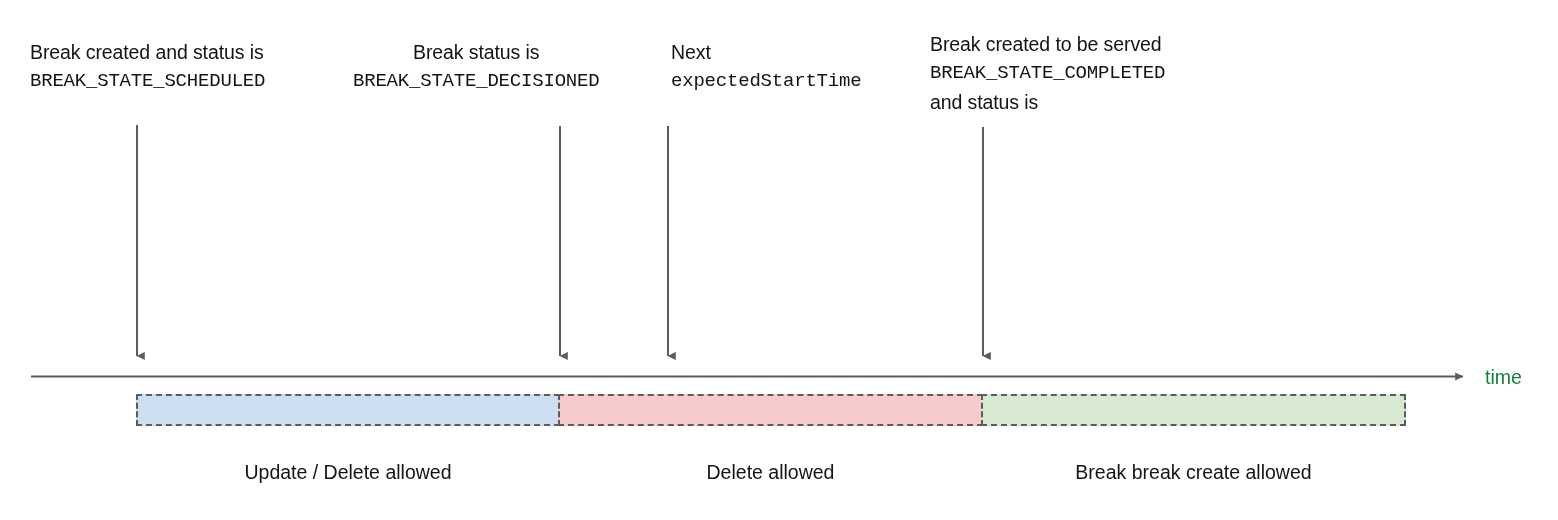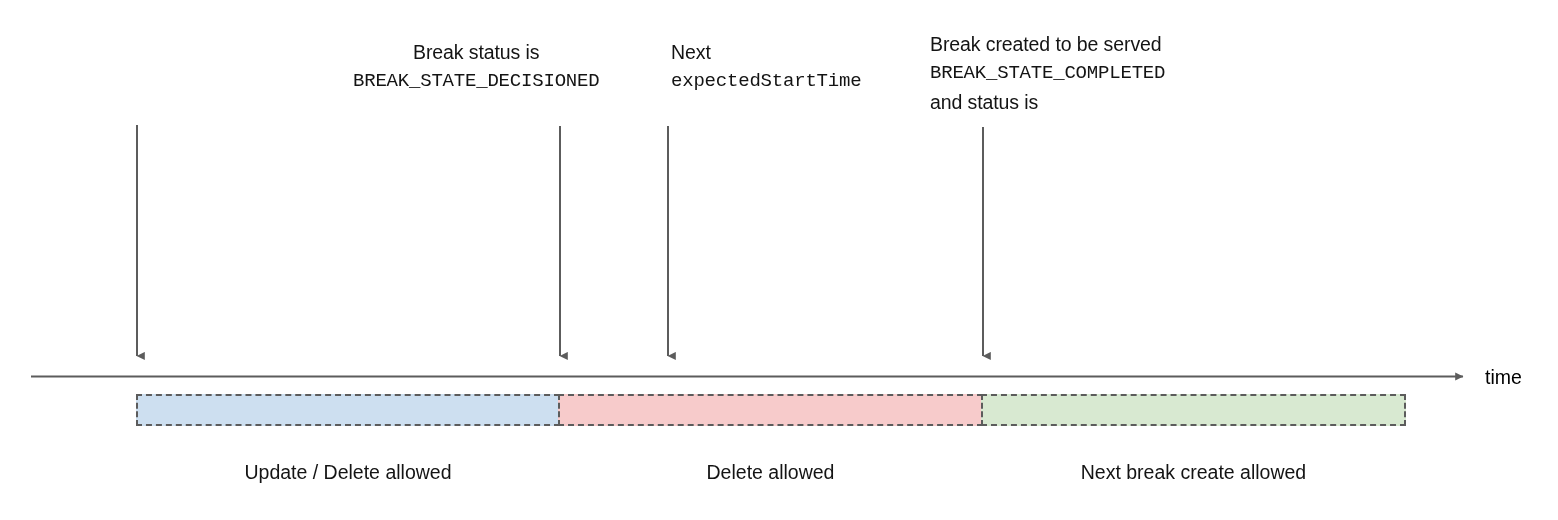--- a/index.html
+++ b/index.html
@@ -53,21 +53,21 @@
   #ann-2 { left: 671px; top: 38px; }
   #ann-3 { left: 930px; top: 30px; }
 
   
   #axis-label {
     position: absolute;
     left: 1485px;
     top: 365px;
     font-size: 19.5px;
     line-height: 24px;
-    color: #000000;
+    color: #15803d;
   }
 
   
   .phase-bar {
     position: absolute;
     top: 394px;
     height: 32px;
     box-sizing: border-box;
     border: 2px dashed #5c5c5c;
   }
@@ -105,20 +105,24 @@
     </defs>
 
     <line x1="31" y1="376.5" x2="1463" y2="376.5" stroke="#5c5c5c" stroke-width="2.1" marker-end="url(#arrowhead-right)"></line>
 
     <line x1="137" y1="125" x2="137" y2="356" stroke="#5c5c5c" stroke-width="2" marker-end="url(#arrowhead-down)"></line>
     <line x1="560" y1="126" x2="560" y2="356" stroke="#5c5c5c" stroke-width="2" marker-end="url(#arrowhead-down)"></line>
     <line x1="668" y1="126" x2="668" y2="356" stroke="#5c5c5c" stroke-width="2" marker-end="url(#arrowhead-down)"></line>
     <line x1="983" y1="127" x2="983" y2="356" stroke="#5c5c5c" stroke-width="2" marker-end="url(#arrowhead-down)"></line>
   </svg>
 
+  <div class="annotation" id="ann-0">
+    <span class="ann-line">Break created and status is</span>
+    <span class="ann-line mono">BREAK_STATE_SCHEDULED</span>
+  </div>
 
   <div class="annotation" id="ann-1">
     <span class="ann-line">Break status is</span>
     <span class="ann-line mono">BREAK_STATE_DECISIONED</span>
   </div>
 
   <div class="annotation" id="ann-2">
     <span class="ann-line">Next</span>
     <span class="ann-line mono">expectedStartTime</span>
   </div>
@@ -130,15 +134,15 @@
   </div>
 
   <div id="axis-label">time</div>
 
   <div class="phase-bar" id="phase-bar-0" style="background: rgb(205, 223, 240); border-color: rgb(92, 92, 92) transparent rgb(92, 92, 92) rgb(92, 92, 92);"></div>
   <div class="phase-bar" id="phase-bar-1" style="background: rgb(247, 203, 203); border-color: rgb(92, 92, 92) transparent rgb(92, 92, 92) rgb(92, 92, 92);"></div>
   <div class="phase-bar" id="phase-bar-2" style="background: rgb(216, 233, 209); border-color: rgb(92, 92, 92);"></div>
 
   <div class="phase-caption" id="phase-caption-1">Delete allowed</div>
   <div class="phase-caption" id="phase-caption-0">Update / Delete allowed</div>
-  <div class="phase-caption" id="phase-caption-2">Next break create allowed</div>
+  <div class="phase-caption" id="phase-caption-2">Break break create allowed</div>
 
 </div>
 
 </body></html>

